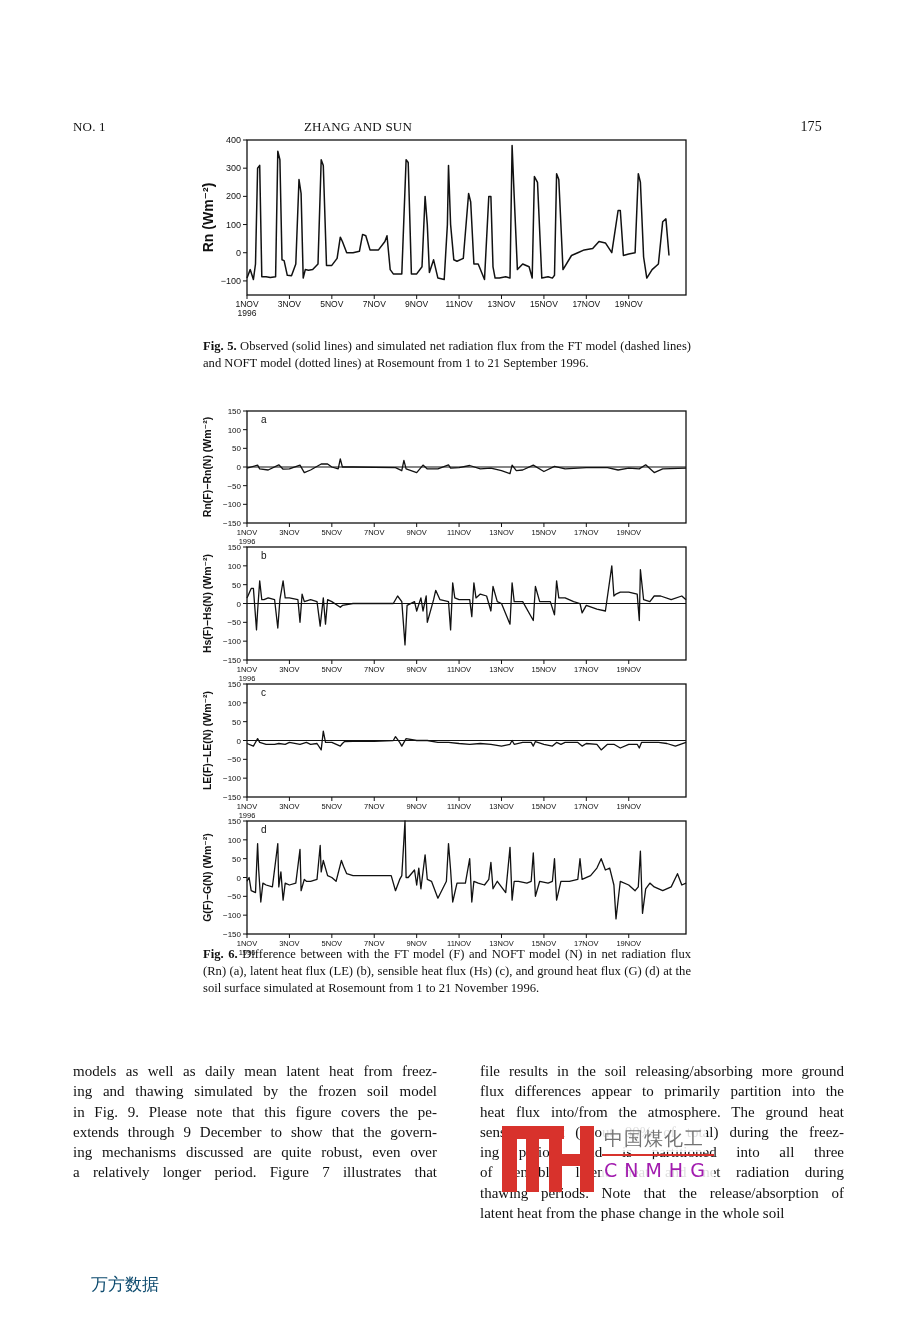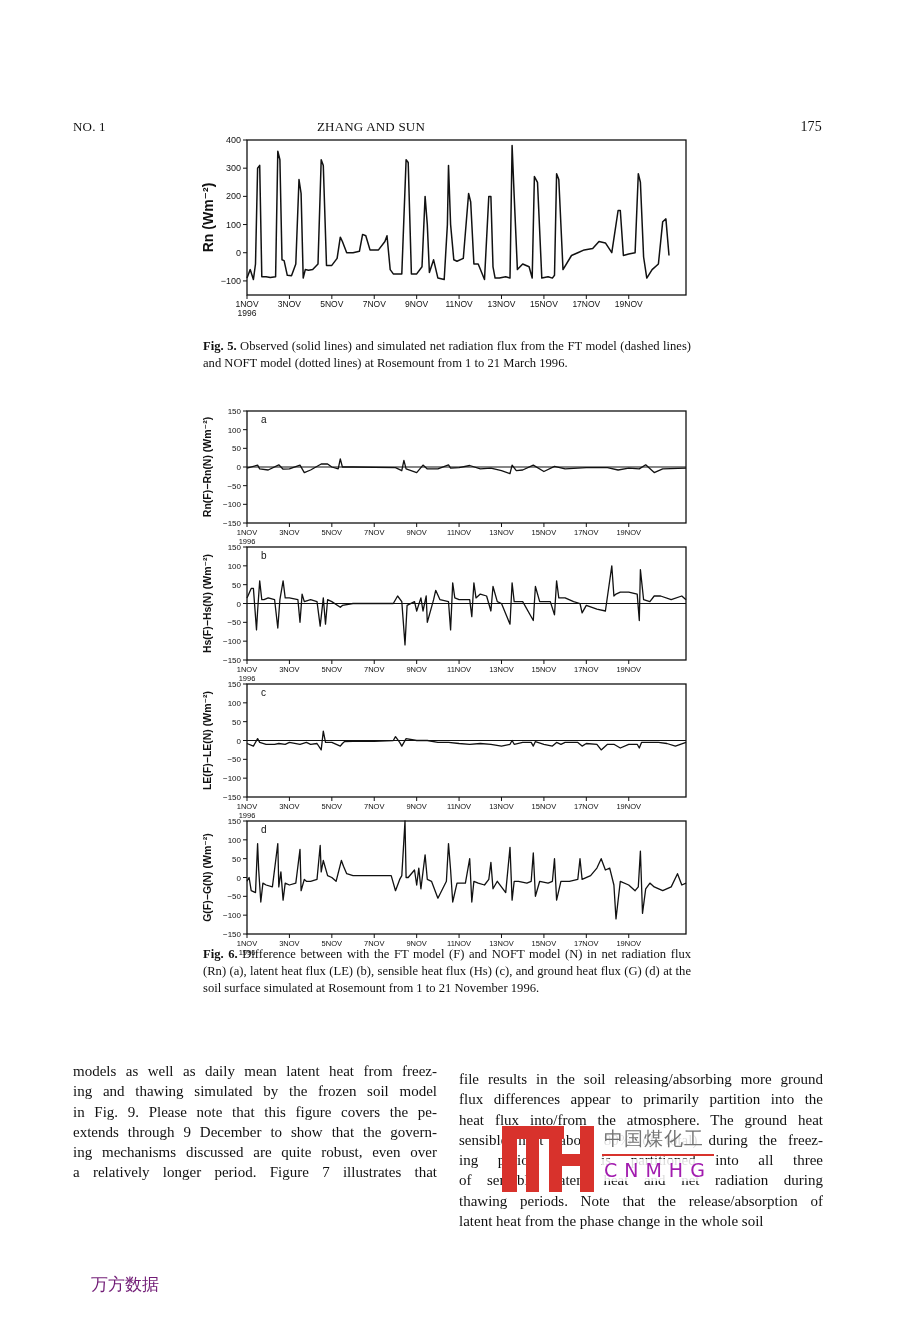--- a/index.html
+++ b/index.html
@@ -1,31 +1,31 @@
 <!DOCTYPE html>
 <html><head>
 <meta charset="utf-8">
 <style>
   html, body { margin: 0; padding: 0; background: #ffffff; }
   body { width: 904px; height: 1320px; position: relative; overflow: hidden;
          font-family: "Liberation Serif", "DejaVu Serif", serif; color: #111; }
   .hdr { position: absolute; top: 97px; font-size: 13px; letter-spacing: 0.2px; margin-top: 22px; }
   .hdr-left { left: 73px; }
-  .hdr-center { left: 13px; width: 716px; text-align: center; }
+  .hdr-center { left: 0; width: 716px; text-align: center; }
   .hdr-right { right: 82px; font-size: 14px; }
   svg.fig { position: absolute; left: 0; overflow: visible; }
   svg text { font-family: "Liberation Sans", "DejaVu Sans", sans-serif; fill: #111; }
   .caption { position: absolute; left: 203px; width: 488px; font-size: 12.6px; line-height: 17px; text-align: justify; }
   .caption b { font-weight: bold; }
   .col { position: absolute; top: 1061px; width: 364px; font-size: 15px; line-height: 20.3px; }
   .col-left { left: 73px; }
-  .col-right { left: 459px; margin-top: 8px; }
+  .col-right { left: 480px; }
   .col .ln { display: block; white-space: nowrap; text-align: justify; text-align-last: justify; }
   .col .ln.last { text-align-last: left; }
-  .footer { position: absolute; left: 91px; top: 1273px; font-family: Liberation Sans, sans-serif; font-size: 17px; color: #701a75; }
+  .footer { position: absolute; left: 91px; top: 1273px; font-family: Liberation Sans, sans-serif; font-size: 17px; color: #0c4a6e; }
   .wm { position: absolute; left: 502px; top: 1126px; width: 250px; height: 66px; }
   .wm-bars { position: absolute; left: 0; top: 0; }
   .wm-cn { position: absolute; left: 100px; top: 0px; font-family: "DejaVu Sans", sans-serif; font-size: 19px; color: #737373; letter-spacing: 1px; background: rgba(255,255,255,0.85); padding: 0 2px; }
   .wm-line { position: absolute; left: 100px; top: 28px; width: 112px; height: 2px; background: #d8322c; }
   .wm-en { position: absolute; left: 100px; top: 33px; font-family: "DejaVu Sans", sans-serif; font-size: 19px; color: #a21caf; letter-spacing: 7px; background: rgba(255,255,255,0.85); padding: 0 2px; }
 </style>
 </head>
 <body>
 
 <div class="hdr hdr-left">NO. 1</div>
@@ -65,21 +65,21 @@
       <line x1="543.9082125603865" x2="543.9082125603865" y1="295" y2="299" stroke="#111" stroke-width="1"></line>
       <text x="543.9082125603865" y="307" font-size="8.5" text-anchor="middle">15NOV</text>
       <line x1="586.3236714975845" x2="586.3236714975845" y1="295" y2="299" stroke="#111" stroke-width="1"></line>
       <text x="586.3236714975845" y="307" font-size="8.5" text-anchor="middle">17NOV</text>
       <line x1="628.7391304347826" x2="628.7391304347826" y1="295" y2="299" stroke="#111" stroke-width="1"></line>
       <text x="628.7391304347826" y="307" font-size="8.5" text-anchor="middle">19NOV</text>
       <text x="213" y="217.5" font-size="14" font-weight="bold" text-anchor="middle" transform="rotate(-90 213 217.5)">Rn (Wm⁻²)</text>
       <polyline points="247.0,278.1 250.2,269.6 253.4,279.5 255.5,264.0 257.6,168.2 259.7,165.4 261.8,276.7 266.1,276.7 270.3,277.5 275.6,276.7 277.8,151.3 279.9,159.7 282.0,259.8 284.1,260.6 287.3,275.3 291.5,275.8 295.8,264.0 299.0,179.5 301.1,193.5 303.2,278.1 305.3,269.6 308.5,270.2 312.7,269.6 318.0,264.0 321.2,159.7 323.3,165.4 326.5,265.4 331.8,265.4 337.1,258.4 340.3,237.2 342.4,241.5 346.7,252.7 353.0,252.7 359.4,251.3 362.6,234.4 365.8,235.8 370.0,249.9 378.5,249.9 384.9,241.5 387.0,235.8 390.2,269.6 393.3,273.9 401.8,273.9 406.1,159.7 408.2,162.5 411.4,273.9 416.7,273.9 422.0,266.8 425.1,196.4 427.3,224.5 429.4,272.5 433.6,259.8 437.9,278.1 444.2,279.5 447.4,224.5 448.5,165.4 450.6,224.5 453.8,259.8 457.0,261.2 463.3,258.4 468.6,193.5 470.7,202.0 473.9,264.0 478.2,264.0 484.5,279.5 488.8,196.4 490.9,196.4 493.0,266.8 495.1,278.1 499.4,278.1 505.7,276.7 510.0,278.1 512.1,145.6 514.2,196.4 517.4,269.6 522.7,264.0 529.1,266.8 532.2,278.1 534.4,176.6 537.5,182.3 541.8,278.1 548.1,276.7 552.4,278.1 554.5,275.3 556.6,173.8 558.8,179.5 563.0,269.6 571.5,255.5 577.8,252.7 584.2,249.9 592.7,248.5 599.0,241.5 605.4,242.9 611.8,252.7 618.1,210.5 620.3,210.5 623.4,255.5 628.7,254.1 635.1,252.7 638.3,173.8 640.4,182.3 643.6,257.0 646.8,278.1 652.1,269.6 658.4,264.0 662.7,221.7 665.9,218.9 669.0,255.5 686.0,NaN" fill="none" stroke="#111" stroke-width="1.5" stroke-linejoin="round"></polyline>
     </g>
   </svg>
-<div class="caption" style="top:338px;"><b>Fig. 5.</b><span> Observed (solid lines) and simulated net radiation flux from the FT model (dashed lines) and NOFT model (dotted lines) at Rosemount from 1 to 21 March 1996.</span></div>
+<div class="caption" style="top:338px;"><b>Fig. 5.</b><span> Observed (solid lines) and simulated net radiation flux from the FT model (dashed lines) and NOFT model (dotted lines) at Rosemount from 1 to 21 September 1996.</span></div>
 
 <svg class="fig" id="fig6-svg" style="top:0;" width="904" height="965">
     <g>
       <rect x="247" y="411" width="439" height="112" fill="none" stroke="#111" stroke-width="1.3"></rect>
       <line x1="243" x2="247" y1="523" y2="523" stroke="#111" stroke-width="1"></line>
       <text x="241" y="526" font-size="8" text-anchor="end">−150</text>
       <line x1="243" x2="247" y1="504.3333333333333" y2="504.3333333333333" stroke="#111" stroke-width="1"></line>
       <text x="241" y="507.3333333333333" font-size="8" text-anchor="end">−100</text>
       <line x1="243" x2="247" y1="485.6666666666667" y2="485.6666666666667" stroke="#111" stroke-width="1"></line>
       <text x="241" y="488.6666666666667" font-size="8" text-anchor="end">−50</text>

